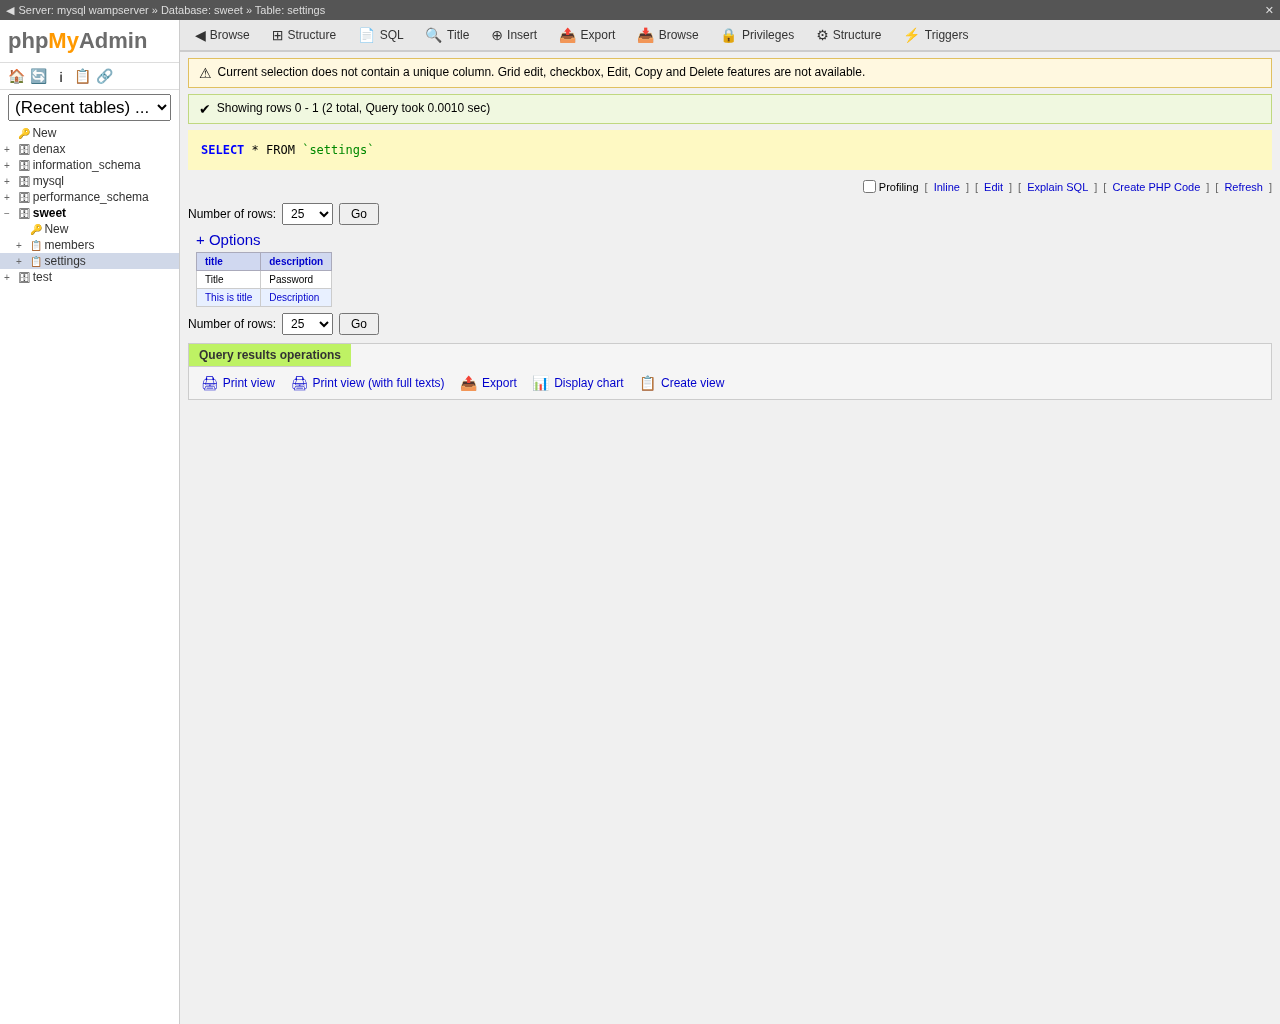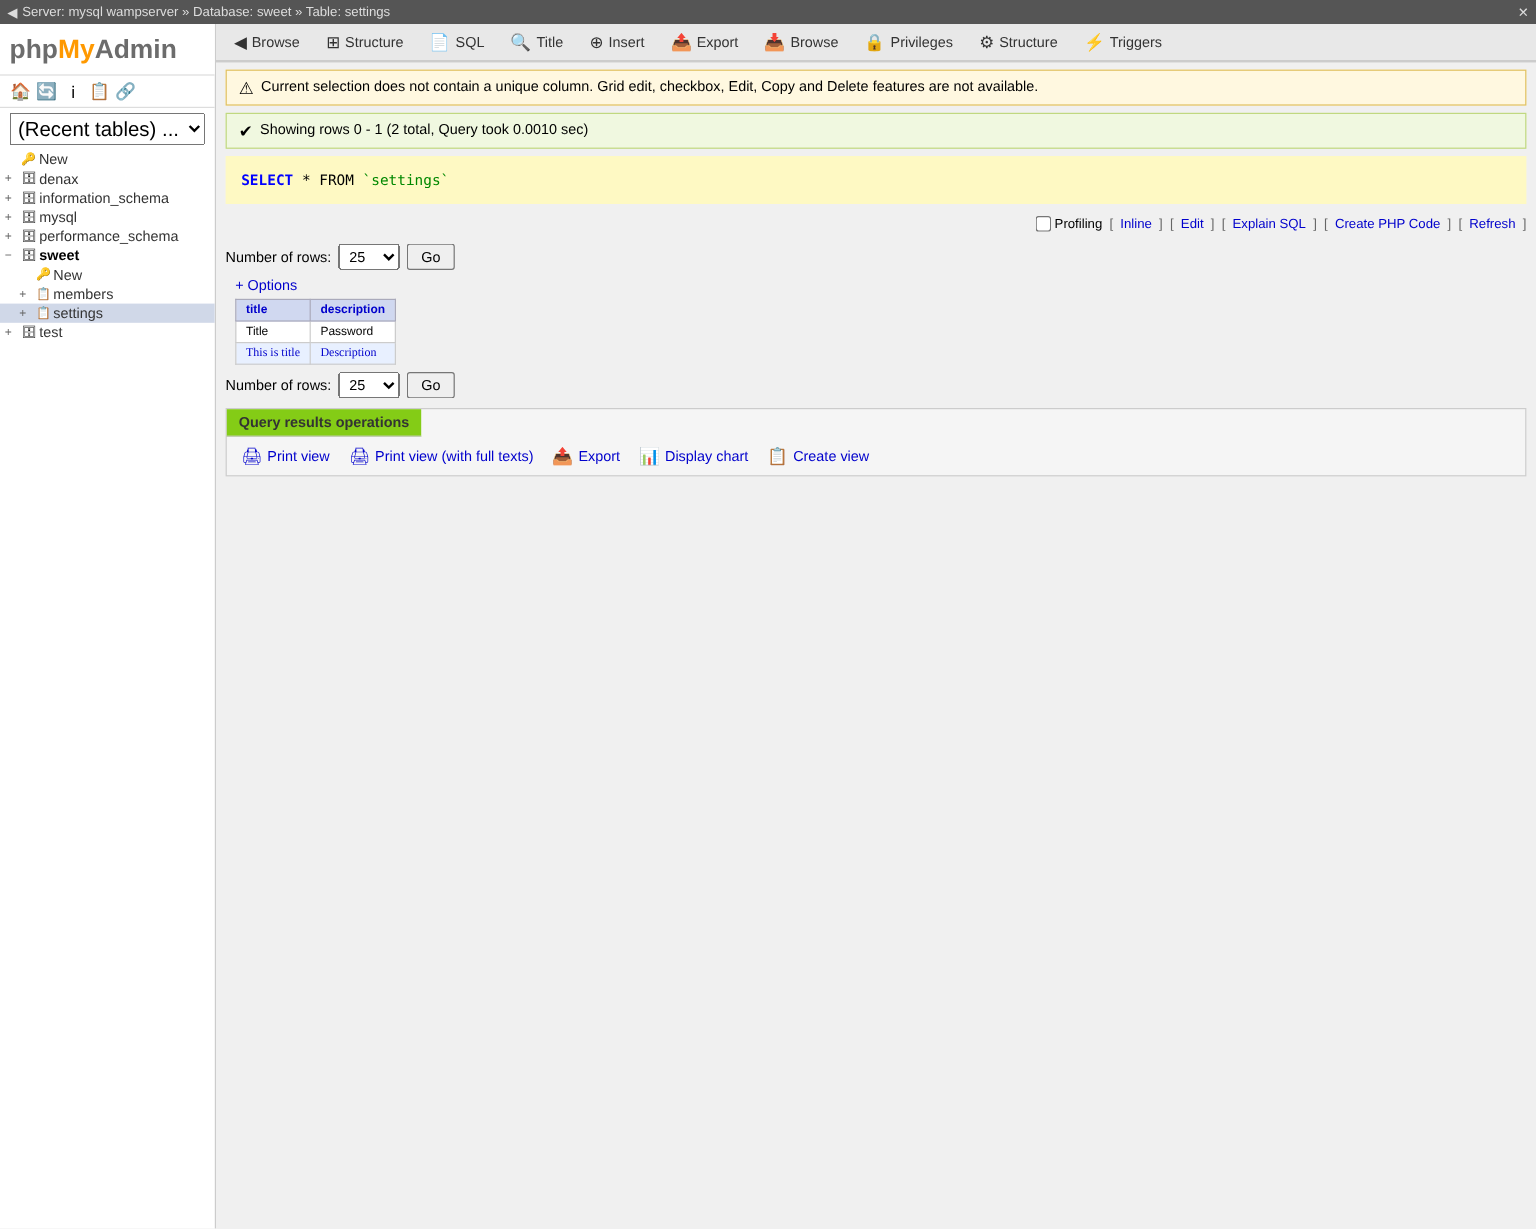--- a/index.html
+++ b/index.html
@@ -61,32 +61,32 @@
     .query-toolbar-link { color: #00c; text-decoration: none; cursor: pointer; }
     .profiling-label { display: flex; align-items: center; gap: 3px; }
     .bracket { color: #666; }
 
     
     .rows-control { margin: 6px 8px; display: flex; align-items: center; gap: 6px; font-size: 12px; }
     .rows-control select { font-size: 12px; padding: 2px 4px; }
     .rows-control button { padding: 2px 10px; font-size: 12px; cursor: pointer; }
 
     
-    .options-link { margin: 4px 8px; color: #00c; cursor: pointer; font-size: 12px; text-decoration: none; }
+    .options-link { margin: 4px 8px; color: #00c; cursor: pointer; font-size: 15px; text-decoration: none; }
 
     
     .data-table { margin: 4px 8px; border-collapse: collapse; font-size: 10px; }
     .data-table th { background: #d0d8f0; border: 1px solid #aab; padding: 3px 8px; text-align: left; color: #00c; font-weight: bold; }
     .data-table td { background: #fff; border: 1px solid #ccc; padding: 3px 8px; }
     .data-table tr:nth-child(even) td { background: #f8f8f8; }
-    .row-highlight td { background: #e8f0ff !important; color: #00c; font-family: Liberation Serif, serif; }
+    .row-highlight td { background: #e8f0ff !important; color: #00c; }
 
     
     .qr-operations { margin: 8px; border: 1px solid #ccc; background: #f5f5f5; }
-    .qr-operations-title { background: #84cc16; border-bottom: 1px solid #ccc; padding: 4px 10px; font-size: 12px; font-weight: bold; color: #333; display: inline-block; }
+    .qr-operations-title { background: #bef264; border-bottom: 1px solid #ccc; padding: 4px 10px; font-size: 12px; font-weight: bold; color: #333; display: inline-block; }
     .qr-operations-body { padding: 8px 12px; display: flex; align-items: center; gap: 16px; flex-wrap: wrap; }
     .qr-op-link { display: flex; align-items: center; gap: 4px; color: #00c; text-decoration: none; font-size: 12px; cursor: pointer; }
     .qr-op-icon { font-size: 14px; }
   </style>
 </head>
 <body>
 
 <div class="titlebar">
   <div class="titlebar-left">
     <span>◀</span>

